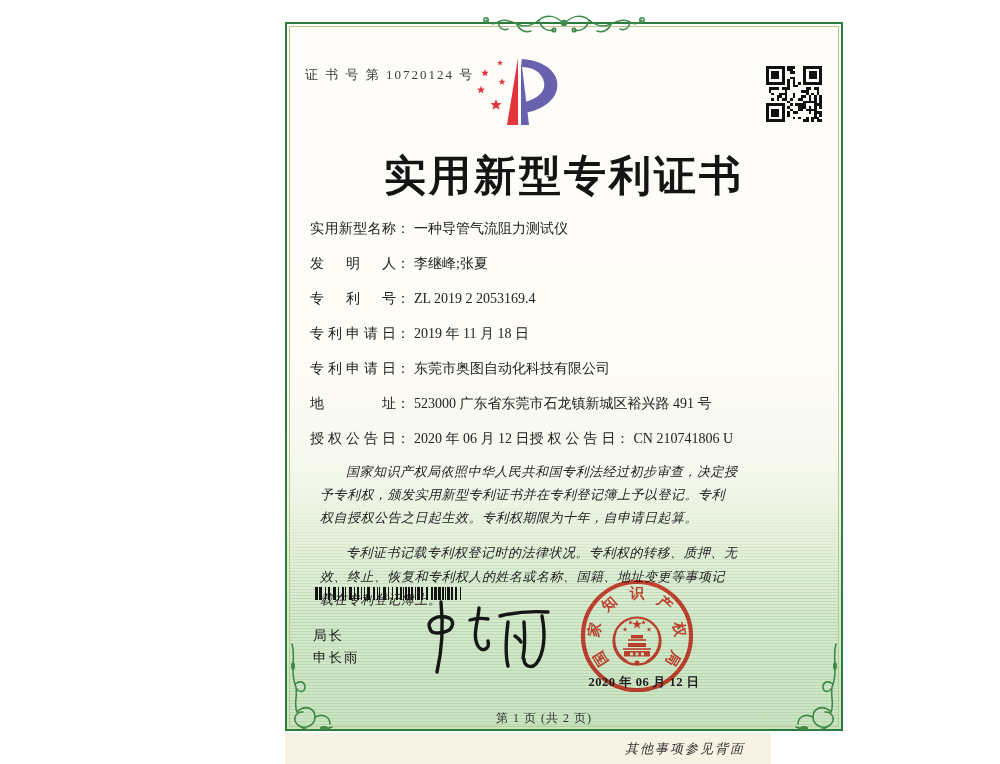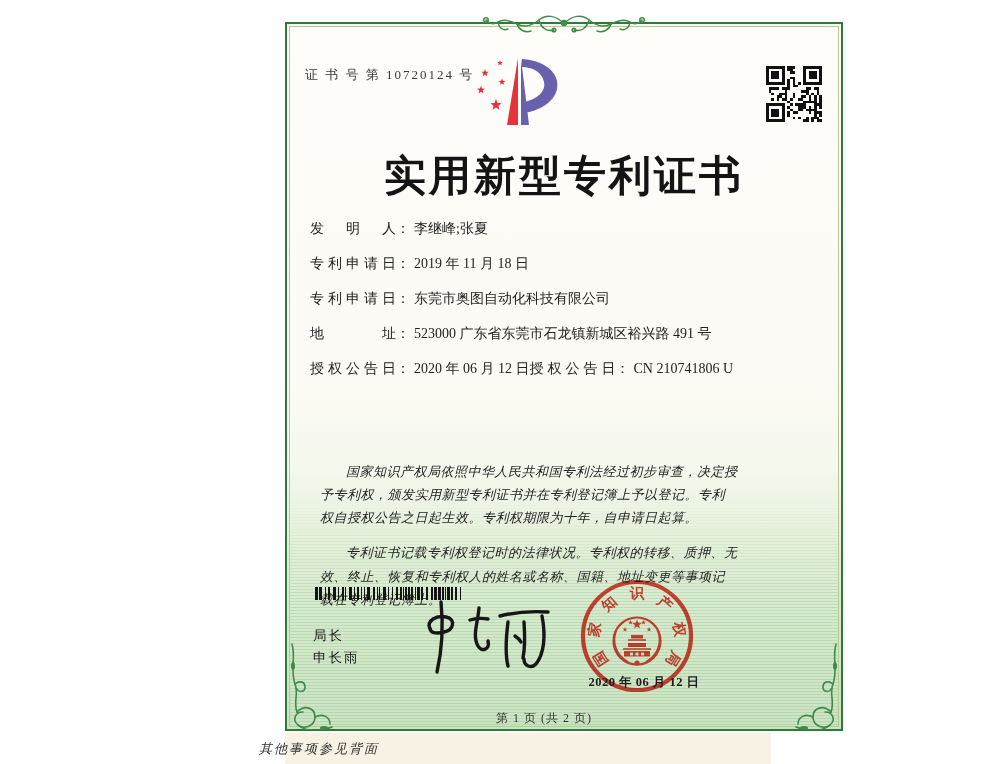--- a/index.html
+++ b/index.html
@@ -60,21 +60,21 @@
           font-size:13.5px;color:#1a1a1a;letter-spacing:2px;line-height:22px;}
   .signature{position:absolute;left:133px;top:572px;width:135px;height:85px;}
   .seal{position:absolute;left:291px;top:553px;width:118px;height:118px;opacity:.93;mix-blend-mode:multiply;}
   .seal-date{position:absolute;left:296px;top:650px;width:122px;text-align:center;
              font-size:12.5px;font-weight:700;letter-spacing:.5px;color:#1b1b1b;}
   .page-ind{position:absolute;left:0;right:0;top:686px;text-align:center;font-size:12px;
             letter-spacing:1px;color:#333;transform:translateX(-20px);}
 
   
   .below{position:absolute;left:285px;top:733px;width:486px;height:31px;background:#f7f2e3;
-         display:flex;align-items:center;justify-content:flex-start;}
+         display:flex;align-items:center;justify-content:flex-end;}
   .below span{font-size:13px;font-style:italic;color:#333;letter-spacing:2px;transform:translateX(-26px);}
 
   svg{display:block;width:100%;height:100%;}
 </style>
 </head>
 <body>
 
 <div class="stage">
 
   <div class="paper">
@@ -262,21 +262,27 @@
           <rect x="17" y="20" width="1" height="1" fill="#111"></rect>
           <rect x="19" y="20" width="1" height="1" fill="#111"></rect>
           <rect x="20" y="20" width="1" height="1" fill="#111"></rect>
         </svg>
     </div>
 
     <h1 class="title">实用新型专利证书</h1>
 
     <div class="fields">
       <div class="frow">
+        <span class="lab">实用新型名称</span><span class="colon">：</span><span class="val">一种导管气流阻力测试仪</span>
+      </div>
+      <div class="frow">
         <span class="lab">发明人</span><span class="colon">：</span><span class="val">李继峰;张夏</span>
+      </div>
+      <div class="frow">
+        <span class="lab">专利号</span><span class="colon">：</span><span class="val">ZL 2019 2 2053169.4</span>
       </div>
       <div class="frow">
         <span class="lab">专利申请日</span><span class="colon">：</span><span class="val">2019 年 11 月 18 日</span>
       </div>
       <div class="frow">
         <span class="lab">专利申请日</span><span class="colon">：</span><span class="val">东莞市奥图自动化科技有限公司</span>
       </div>
       <div class="frow">
         <span class="lab">地址</span><span class="colon">：</span><span class="val">523000 广东省东莞市石龙镇新城区裕兴路 491 号</span>
       </div>

